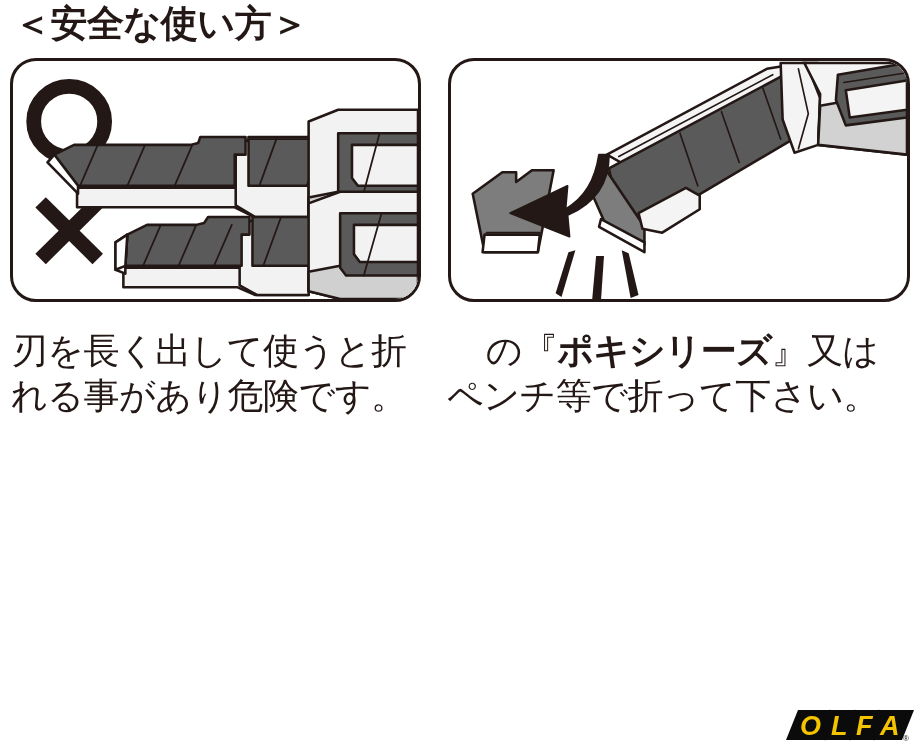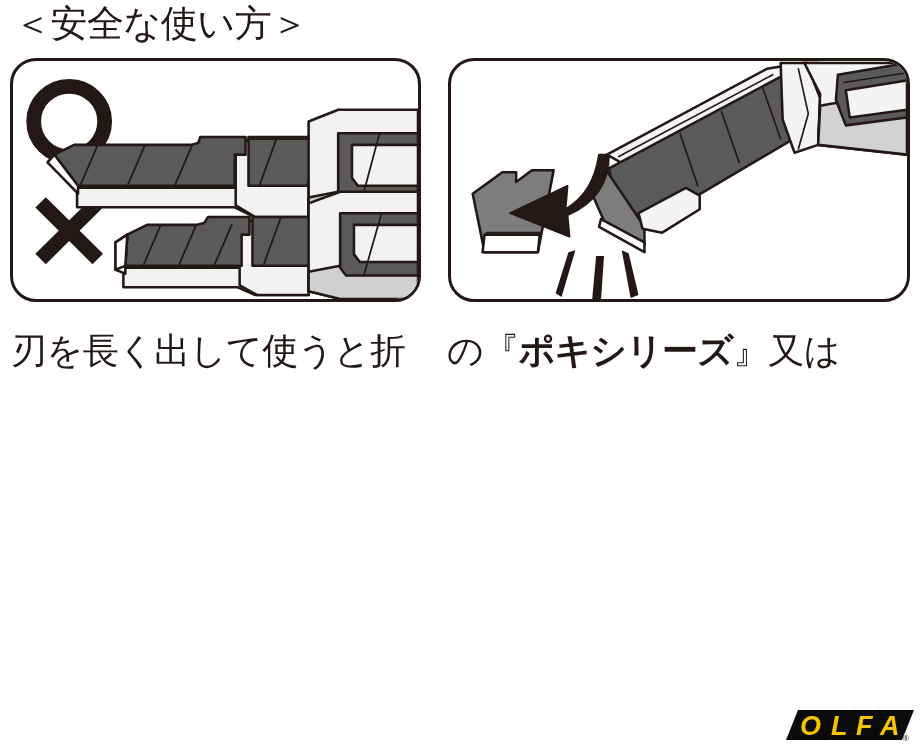--- a/index.html
+++ b/index.html
@@ -15,21 +15,21 @@
     font-family: "Liberation Sans", "DejaVu Sans", sans-serif;
     color: #231815;
   }
 
   
   #page-title {
     position: absolute;
     left: 14px;
     top: 2px;
     font-size: 37px;
-    font-weight: normal;
+    font-weight: bold;
     letter-spacing: -0.5px;
     line-height: 44px;
     white-space: nowrap;
     color: #231815;
   }
 
   
   .panel {
     position: absolute;
     border: 3px solid #231815;
@@ -223,24 +223,26 @@
     <g fill="#231815">
       <path d="M119,196 L126,194 L112,242 L106,238 Z"></path>
       <path d="M147,200 L155,200 L152,245 L143,245 Z"></path>
       <path d="M173,194 L180,197 L190,240 L182,243 Z"></path>
     </g>
   </svg>
 </div>
 
 <div class="caption" id="caption-left">
   <span class="ln">刃を長く出して使うと折</span>
+  <span class="ln">れる事があり危険です。</span>
 </div>
 
 <div class="caption" id="caption-right">
   <span class="ln"><span>の『</span><b>ポキシリーズ</b><span>』又は</span></span>
+  <span class="ln">ペンチ等で折って下さい。</span>
 </div>
 
 <div id="olfa-logo">
   <svg width="128" height="36" viewBox="0 0 128 36">
 
     <path d="M12,2 L128,2 L116,32 L0,32 Z" fill="#0B0B0B"></path>
 
     <g font-family="'Liberation Sans','DejaVu Sans',sans-serif" font-size="27" font-weight="bold" font-style="italic" fill="#F5C400" letter-spacing="2">
       <text x="14" y="27">O</text>
       <text x="45" y="27">L</text>

